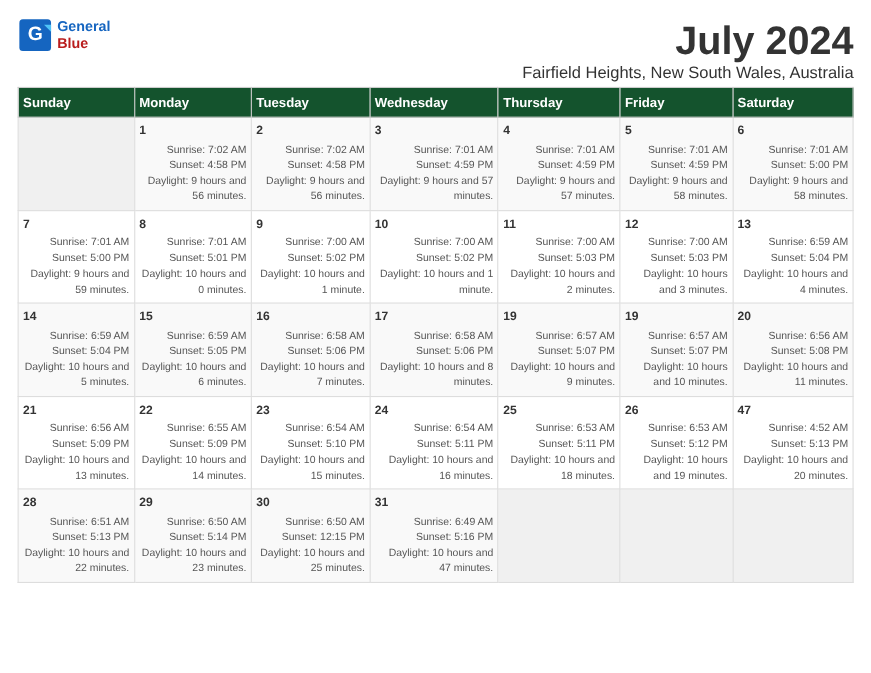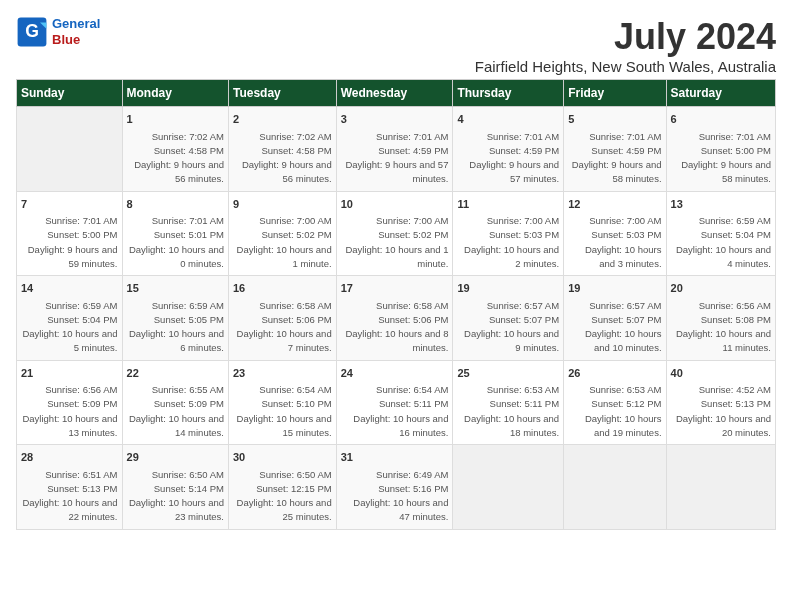--- a/index.html
+++ b/index.html
@@ -338,21 +338,21 @@
         </td>
         <td>
           <span class="day-number">26</span>
           <div class="cell-content">
             <div>Sunrise: 6:53 AM</div>
             <div>Sunset: 5:12 PM</div>
             <div>Daylight: 10 hours and 19 minutes.</div>
           </div>
         </td>
         <td>
-          <span class="day-number">40</span>
+          <span class="day-number">47</span>
           <div class="cell-content">
             <div>Sunrise: 4:52 AM</div>
             <div>Sunset: 5:13 PM</div>
             <div>Daylight: 10 hours and 20 minutes.</div>
           </div>
         </td>
       </tr>
       <tr>
         <td>
           <span class="day-number">28</span>

